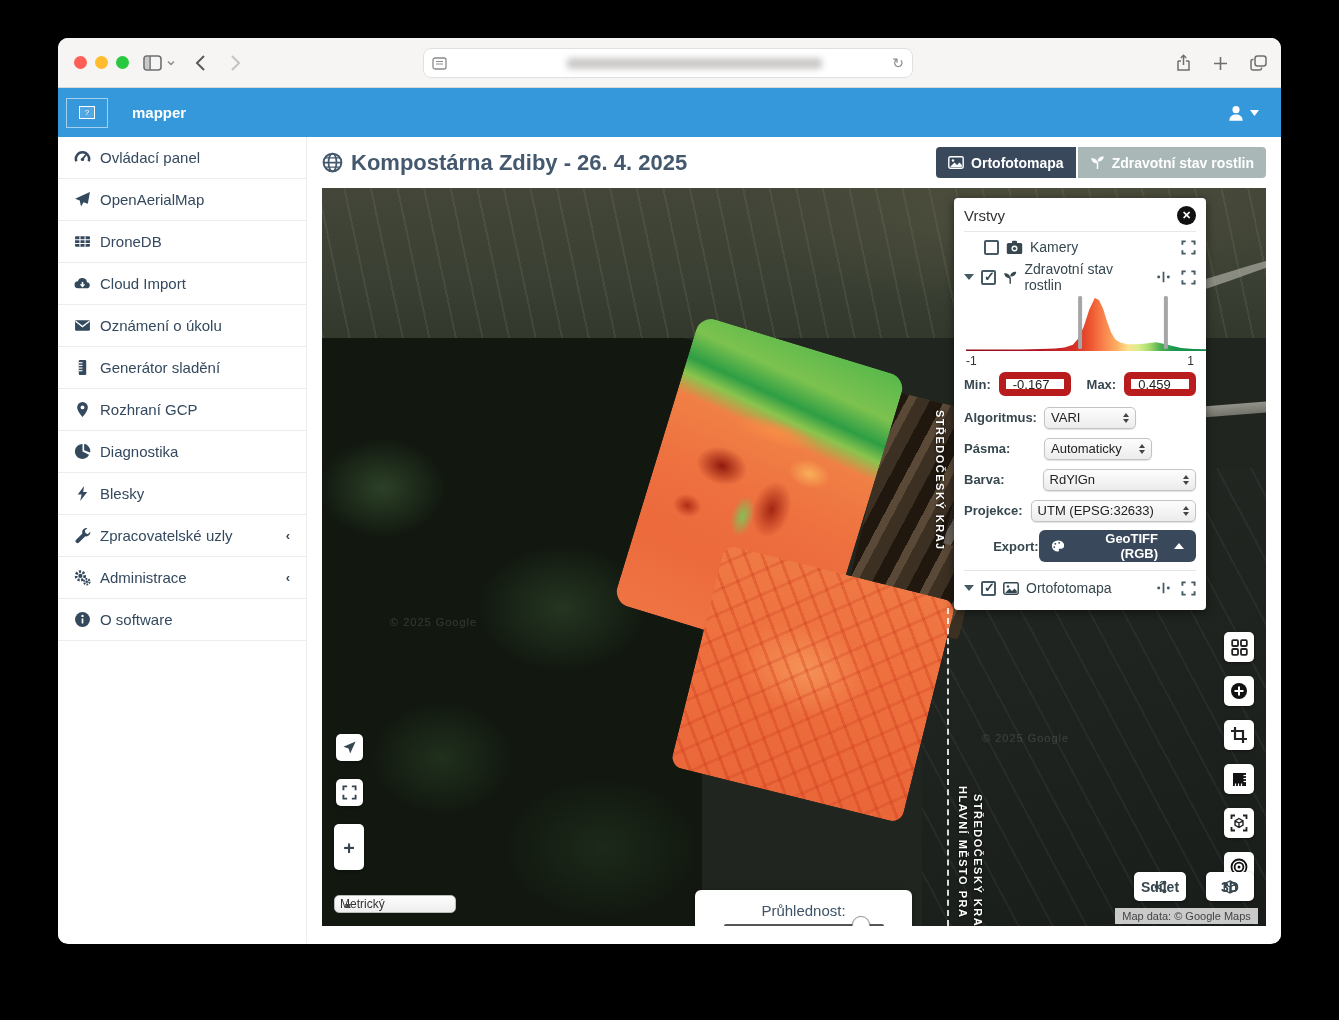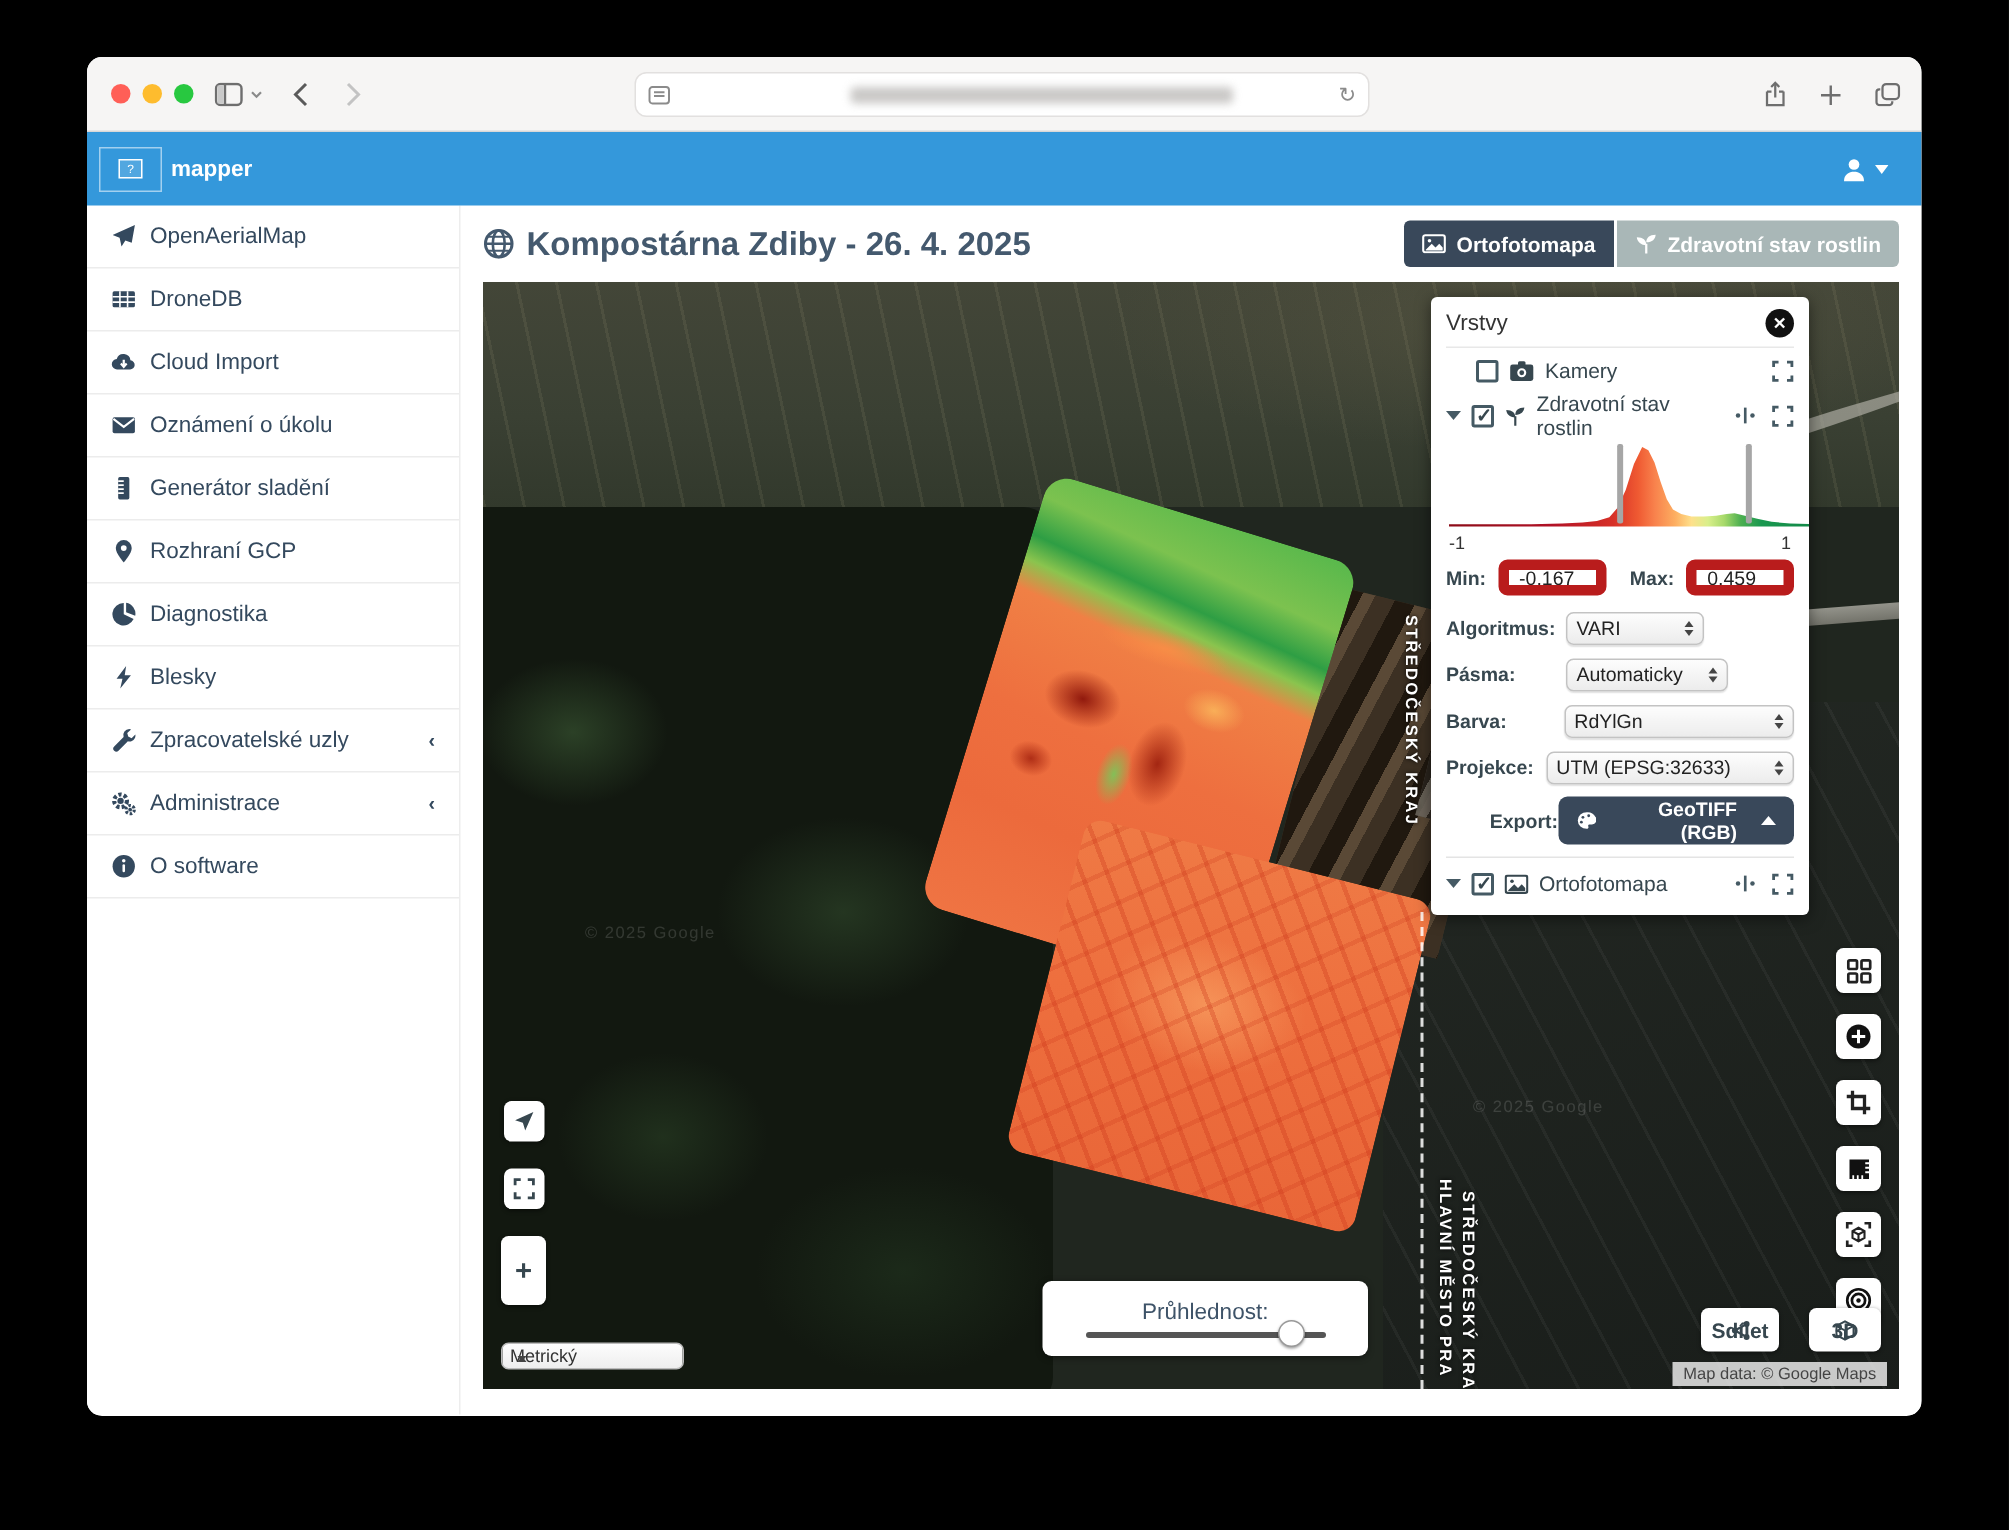--- a/index.html
+++ b/index.html
@@ -17,21 +17,21 @@
   .chrome svg { display:block; }
   .urlbar { position:absolute; left:365px; top:10px; width:490px; height:30px; background:#fff;
             border:1px solid #e2e0df; border-radius:8px; display:flex; align-items:center; padding:0 8px; }
   .url-redacted { flex:1; height:11px; margin:0 70px 0 120px; background:#bdbbb9; border-radius:3px; filter:blur(3px); opacity:.8; }
   .chrome-right { position:absolute; right:14px; top:0; height:50px; display:flex; align-items:center; gap:22px; color:#5f5f5f; }
 
   
   .bluebar { height:49px; background:#3498db; display:flex; align-items:center; position:relative; }
   .logo-box { margin-left:8px; width:42px; height:30px; border:1px solid rgba(255,255,255,.55); display:flex; align-items:center; justify-content:center; }
   .broken-img { width:16px; height:13px; border:1px solid #fff; font-size:8px; color:#fff; display:flex; align-items:center; justify-content:center; background:rgba(255,255,255,.15); }
-  .logo-text { color:#fff; font-weight:bold; font-size:15px; margin-left:6px;text-align:right; }
+  .logo-text { color:#fff; font-weight:bold; font-size:15px; margin-left:24px;text-align:right; }
   .user-menu { position:absolute; right:22px; display:flex; align-items:center; gap:4px; color:#fff; cursor:pointer; }
 
   
   .content { display:flex; height:806px; background:#fff; }
   .sidebar { width:249px; border-right:1px solid #ededed; }
   .side-item { height:42px; display:flex; align-items:center; padding:0 16px; border-bottom:1px solid #ececec;
                color:#34495e; font-size:15px; cursor:pointer; }
   .side-item .ic { width:17px; height:17px; margin-right:9px; flex:0 0 17px; }
   .side-item .lbl { flex:1; white-space:nowrap; }
   .chev-left { font-size:13px; color:#34495e; font-weight:bold; }
@@ -94,21 +94,21 @@
                text-shadow:0 0 3px rgba(0,0,0,.9); white-space:nowrap; }
   .watermark { color:rgba(255,255,255,.14); font-size:11px; letter-spacing:1px; }
 
   
   .mbtn { background:#fff; border-radius:5px; box-shadow:0 1px 3px rgba(0,0,0,.45); display:flex; align-items:center; justify-content:center; cursor:pointer; }
   .zoomctl { left:12px; top:636px; width:30px; height:46px; background:#fff; border-radius:5px; box-shadow:0 1px 3px rgba(0,0,0,.45);
              display:flex; flex-direction:column; align-items:center; justify-content:space-around; font-size:19px; font-weight:bold; color:#37474f; cursor:pointer; }
   .zoomctl span { line-height:1; }
   .units { left:12px; top:707px; width:122px; height:18px; background:linear-gradient(#fdfdfd,#eee);
            border:1px solid #bbb; border-radius:5px; display:flex; align-items:center; font-size:12px; color:#333; padding:0 5px; cursor:pointer; }
-  .opacity-box { left:373px; top:666px; width:217px; height:50px; background:#fff; border-radius:6px; box-shadow:0 1px 4px rgba(0,0,0,.4);
+  .opacity-box { left:373px; top:702px; width:217px; height:50px; background:#fff; border-radius:6px; box-shadow:0 1px 4px rgba(0,0,0,.4);
                  display:flex; flex-direction:column; align-items:center; justify-content:center; gap:5px; }
   .opacity-box .olabel { position:static; color:#3e5368; font-size:15px; }
   .sl-track { position:static; width:160px; height:4px; background:#555; border-radius:2px; position:relative; }
   .sl-handle { top:-8px; width:18px; height:18px; border-radius:50%; background:#fff; border:1px solid #999; box-shadow:0 1px 2px rgba(0,0,0,.4); }
   .share-btn,.btn3d { background:#fff; border-radius:5px; box-shadow:0 1px 3px rgba(0,0,0,.45);
       display:flex; align-items:center; justify-content:center; gap:5px; color:#37474f; font-size:14px; font-weight:bold; cursor:pointer;text-decoration:underline; }
   .attribution { left:793px; top:720px; width:143px; height:16px; background:rgba(245,245,245,.8);
                  font-size:11px; color:#444; display:flex; align-items:center; justify-content:center; }
 
   
@@ -220,20 +220,28 @@
           <path d="M0 0 L4.5 6 L9 0 Z" fill="#fff"></path>
         </svg>
     </div>
   </div>
 
   <div class="content">
 
     <div class="sidebar">
       <div class="side-item">
         <svg class="ic" viewBox="0 0 16 16">
+            <path d="M2.2 11.5 A6.2 6.2 0 1 1 13.8 11.5" fill="none" stroke="#34495e" stroke-width="2.4"></path>
+            <line x1="8" y1="9.5" x2="11.4" y2="5.2" stroke="#34495e" stroke-width="1.8"></line>
+            <circle cx="8" cy="9.8" r="1.6" fill="#34495e"></circle>
+          </svg>
+        <span class="lbl">Ovládací panel</span>
+      </div>
+      <div class="side-item">
+        <svg class="ic" viewBox="0 0 16 16">
             <path d="M15 1 L1 7.2 L5.4 9 L6.6 14.5 L9 10.6 L13 12 Z" fill="#34495e"></path>
           </svg>
         <span class="lbl">OpenAerialMap</span>
       </div>
       <div class="side-item">
         <svg class="ic" viewBox="0 0 16 16">
             <rect x="1" y="3" width="14" height="10" rx="1" fill="#34495e"></rect>
             <line x1="1" y1="6.4" x2="15" y2="6.4" stroke="#fff" stroke-width="1"></line>
             <line x1="1" y1="9.8" x2="15" y2="9.8" stroke="#fff" stroke-width="1"></line>
             <line x1="5.6" y1="3" x2="5.6" y2="13" stroke="#fff" stroke-width="1"></line>

